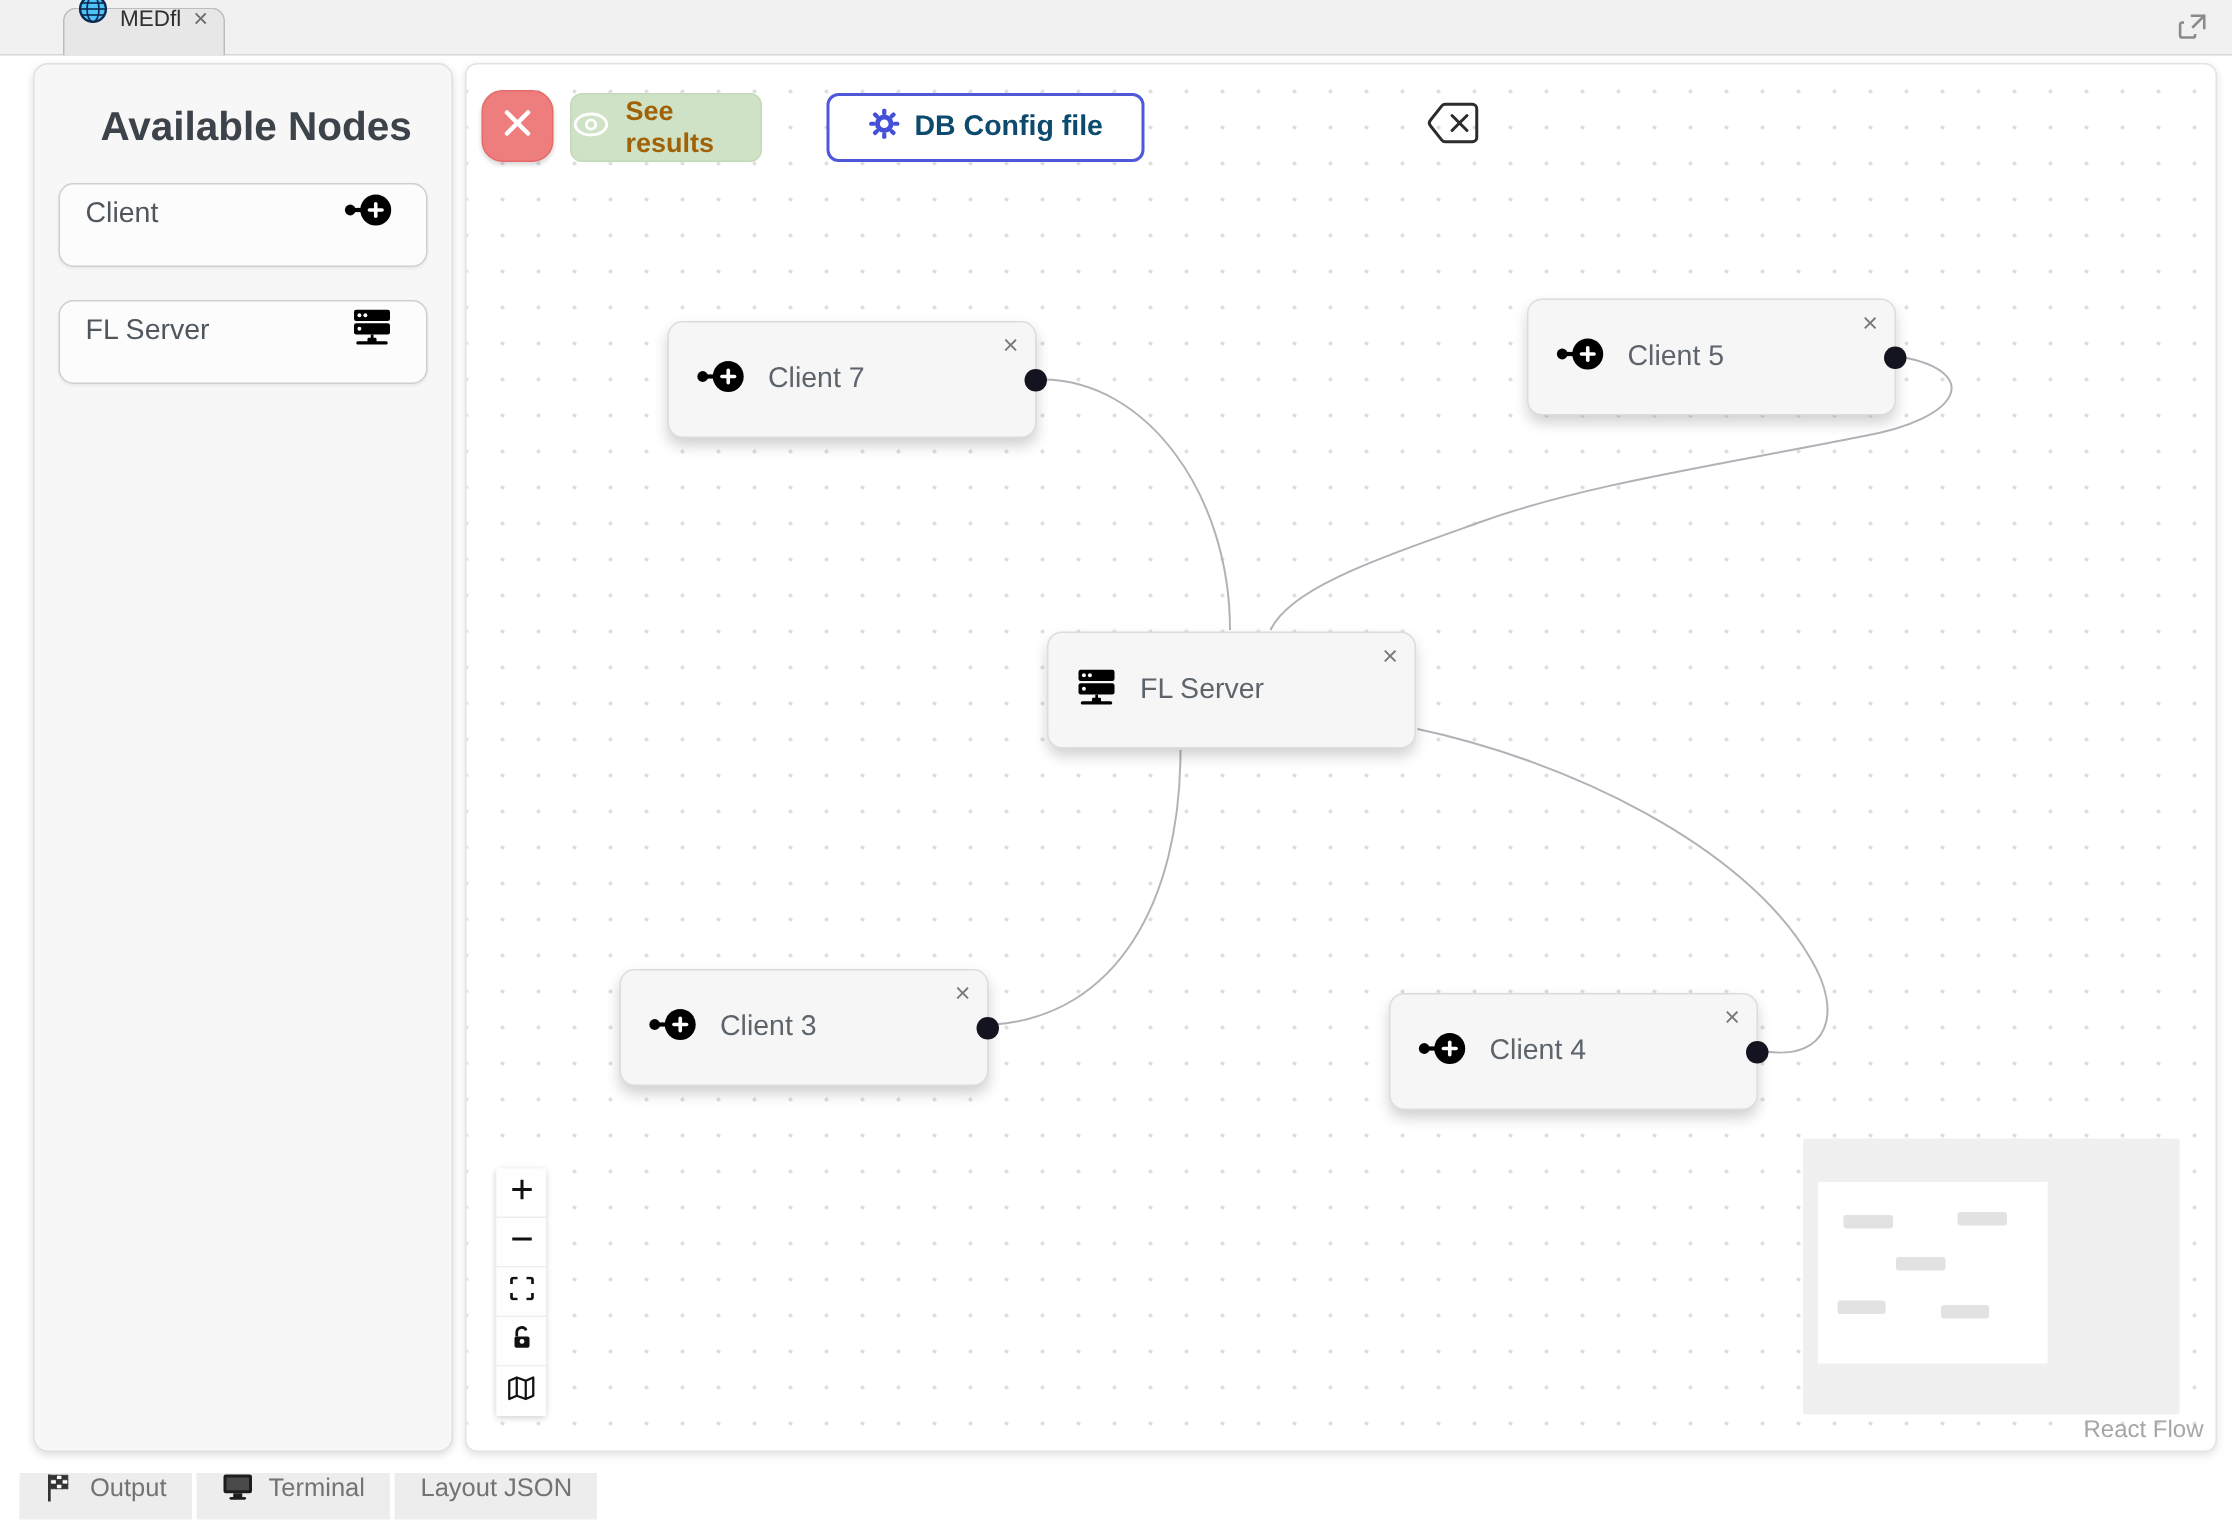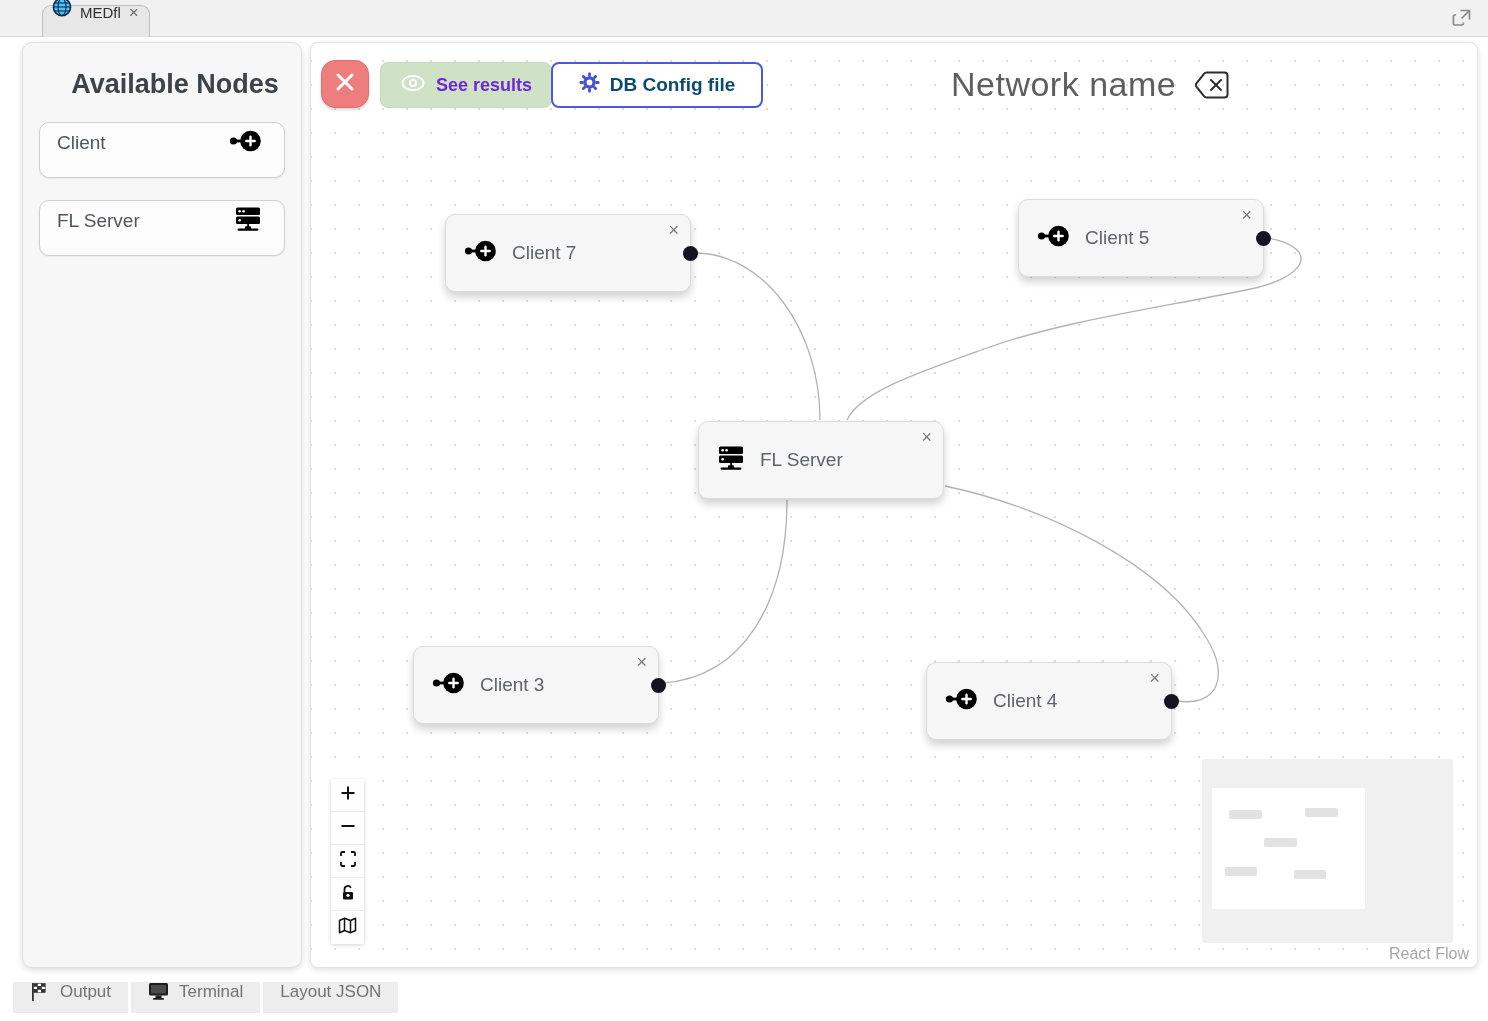--- a/index.html
+++ b/index.html
@@ -13,42 +13,42 @@
     background:#e7e7e7; border:1px solid #bdbdbd; border-bottom:none;
     border-radius:9px 9px 0 0; display:flex; align-items:flex-end; gap:8px;margin-left:24px; }
   .browser-tab .tab-title { font-size:15px; color:#2f2f2f; }
   .browser-tab .tab-close { font-size:17px; color:#6d6d6d; cursor:pointer; line-height:1; }
   .external-btn { position:absolute; right:16px; top:8px; width:20px; height:20px; cursor:pointer; }
 
   
   .sidebar { position:absolute; left:22px; top:42px; width:280px; height:926px;
     background:#f7f7f7; border:1px solid #e0e0e0; border-radius:10px;
     box-shadow:0 2px 6px rgba(0,0,0,.14); }
-  .sidebar-title { margin:26px 0 0 26px; font-size:27px; font-weight:bold; color:#3d434b;text-align:center; }
+  .sidebar-title { margin:26px 0 0 44px; font-size:27px; font-weight:bold; color:#3d434b; }
   .sidebar-item { margin:22px 16px 0 16px; height:56px; background:#fcfcfc;
     border:1px solid #cfcfcf; border-radius:10px; display:flex; align-items:center;
     justify-content:space-between; padding:0 22px 15px 17px; cursor:grab;
     box-shadow:0 1px 2px rgba(0,0,0,.06); }
   .sidebar-item .item-label { font-size:19px; color:#4f565e; }
 
   .canvas { position:absolute; left:310px; top:42px; width:1168px; height:926px;
     background:#ffffff; border:1px solid #e3e3e3; border-radius:8px;
     box-shadow:0 2px 6px rgba(0,0,0,.12); overflow:hidden;
     background-image:radial-gradient(#dcdcdc 1.1px, transparent 1.1px);
     background-size:24px 24px; background-position:12px 6px; }
 
   
   .btn-delete { position:absolute; left:10px; top:17px; width:48px; height:48px;
     background:#ee7d7d; border:1px solid #e56a6a; border-radius:14px;
     display:flex; align-items:center; justify-content:center; cursor:pointer;
     box-shadow:0 2px 3px rgba(0,0,0,.15); }
-  .btn-see-results { position:absolute; left:69px; top:19px; width:172px; height:46px;
+  .btn-see-results { position:absolute; left:69px; top:19px; width:128px; height:46px;
     background:#cfe2c6; border:1px solid #c3dab8; border-radius:8px;
     display:flex; align-items:center; justify-content:center; gap:10px;
-    color:#6d28d9; font-size:18px; font-weight:bold; cursor:default; }
+    color:#a16207; font-size:18px; font-weight:bold; cursor:default; }
   .btn-db-config { position:absolute; left:240px; top:19px; width:212px; height:46px;
     background:#ffffff; border:2px solid #5058da; border-radius:8px;
     display:flex; align-items:center; justify-content:center; gap:10px;
     color:#0c4a6e; font-size:19px; font-weight:bold; cursor:pointer; }
 
   .network-header { position:absolute; left:640px; top:22px; display:flex;
     align-items:center; gap:18px; }
   .network-name { font-size:34px; color:#5e5e5e; letter-spacing:.5px; }
   .clear-name-btn { width:36px; height:34px; cursor:pointer; display:flex; align-items:center; }
 
@@ -255,21 +255,20 @@
           <rect x="16.3" y="9.1" width="4.2" height="2.8" rx="1" transform="rotate(45 10.5 10.5)"></rect>
         </g>
         <circle cx="10.5" cy="10.5" r="6.2" fill="#4450d8"></circle>
         <circle cx="10.5" cy="10.5" r="2.9" fill="#ffffff"></circle>
       </svg>
     </span>
     <span>DB Config file</span>
   </div>
 
   <div class="network-header">
-    <span class="network-name">Network name</span>
     <span class="clear-name-btn">
       <svg width="36" height="32" viewBox="0 0 36 32">
         <path d="M12.5 3.5 h18 a3 3 0 0 1 3 3 v19 a3 3 0 0 1 -3 3 h-18 a3 3 0 0 1 -2.3 -1.1 L2.6 17.8 a2.8 2.8 0 0 1 0 -3.6 L10.2 4.6 a3 3 0 0 1 2.3 -1.1 z" fill="none" stroke="#2c2c2c" stroke-width="2"></path>
         <line x1="17" y1="11" x2="27" y2="21" stroke="#2c2c2c" stroke-width="2" stroke-linecap="round"></line>
         <line x1="27" y1="11" x2="17" y2="21" stroke="#2c2c2c" stroke-width="2" stroke-linecap="round"></line>
       </svg>
     </span>
   </div>
 
   <div class="rf-controls" id="rf-controls">

